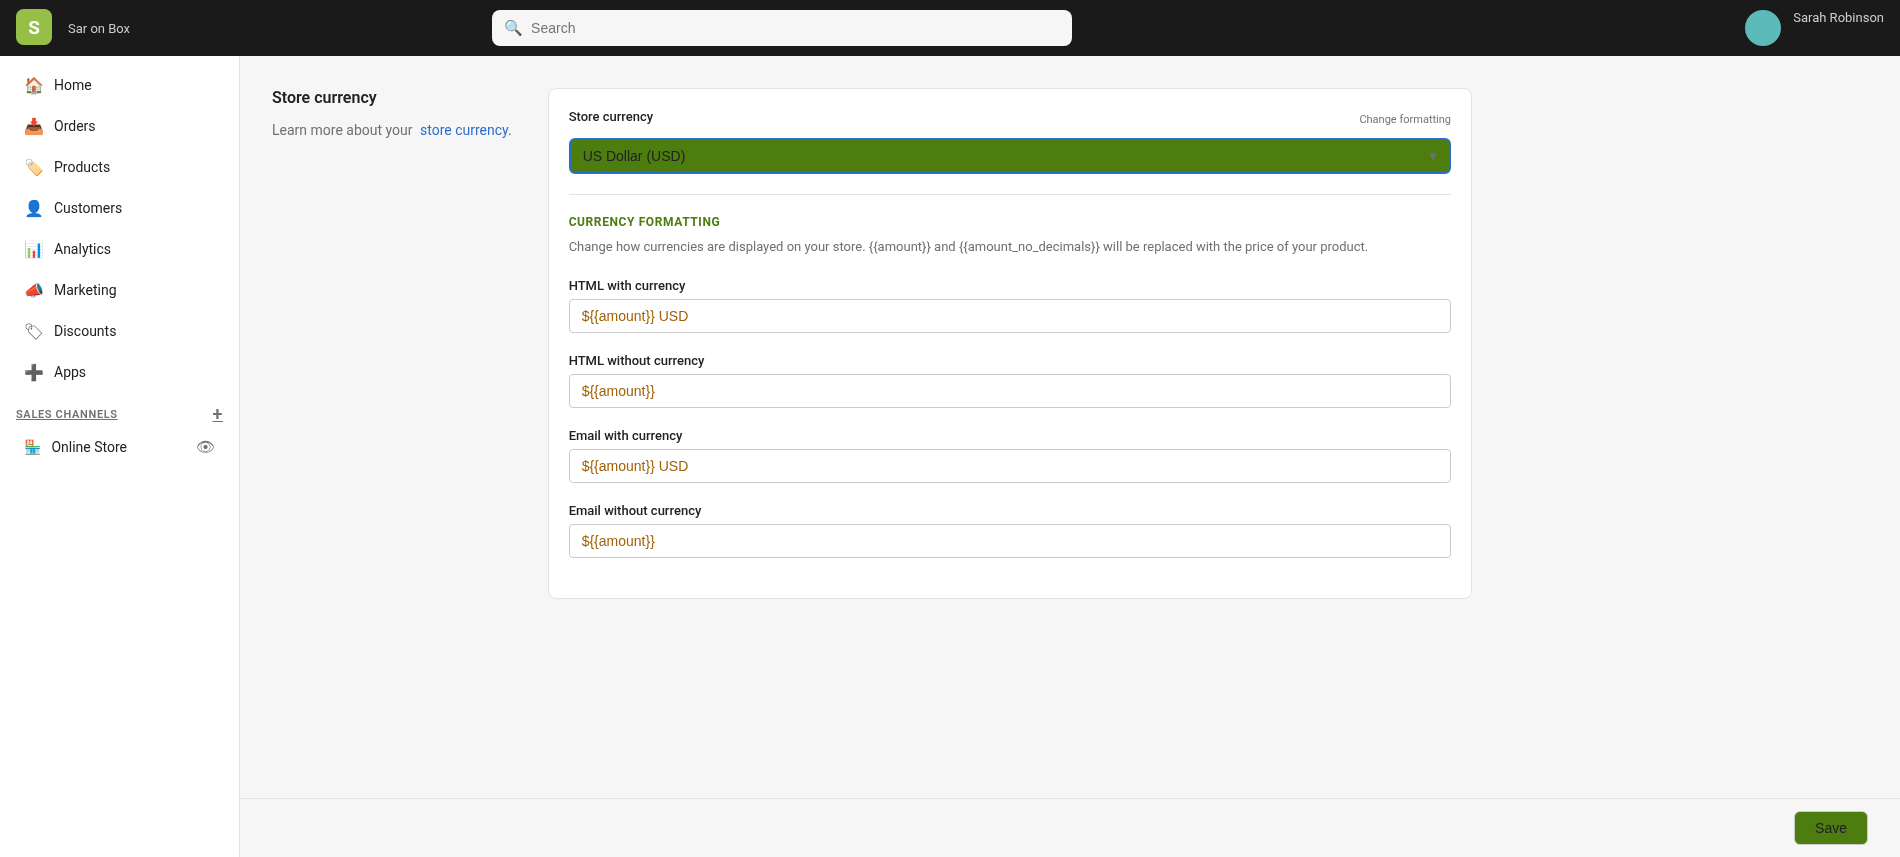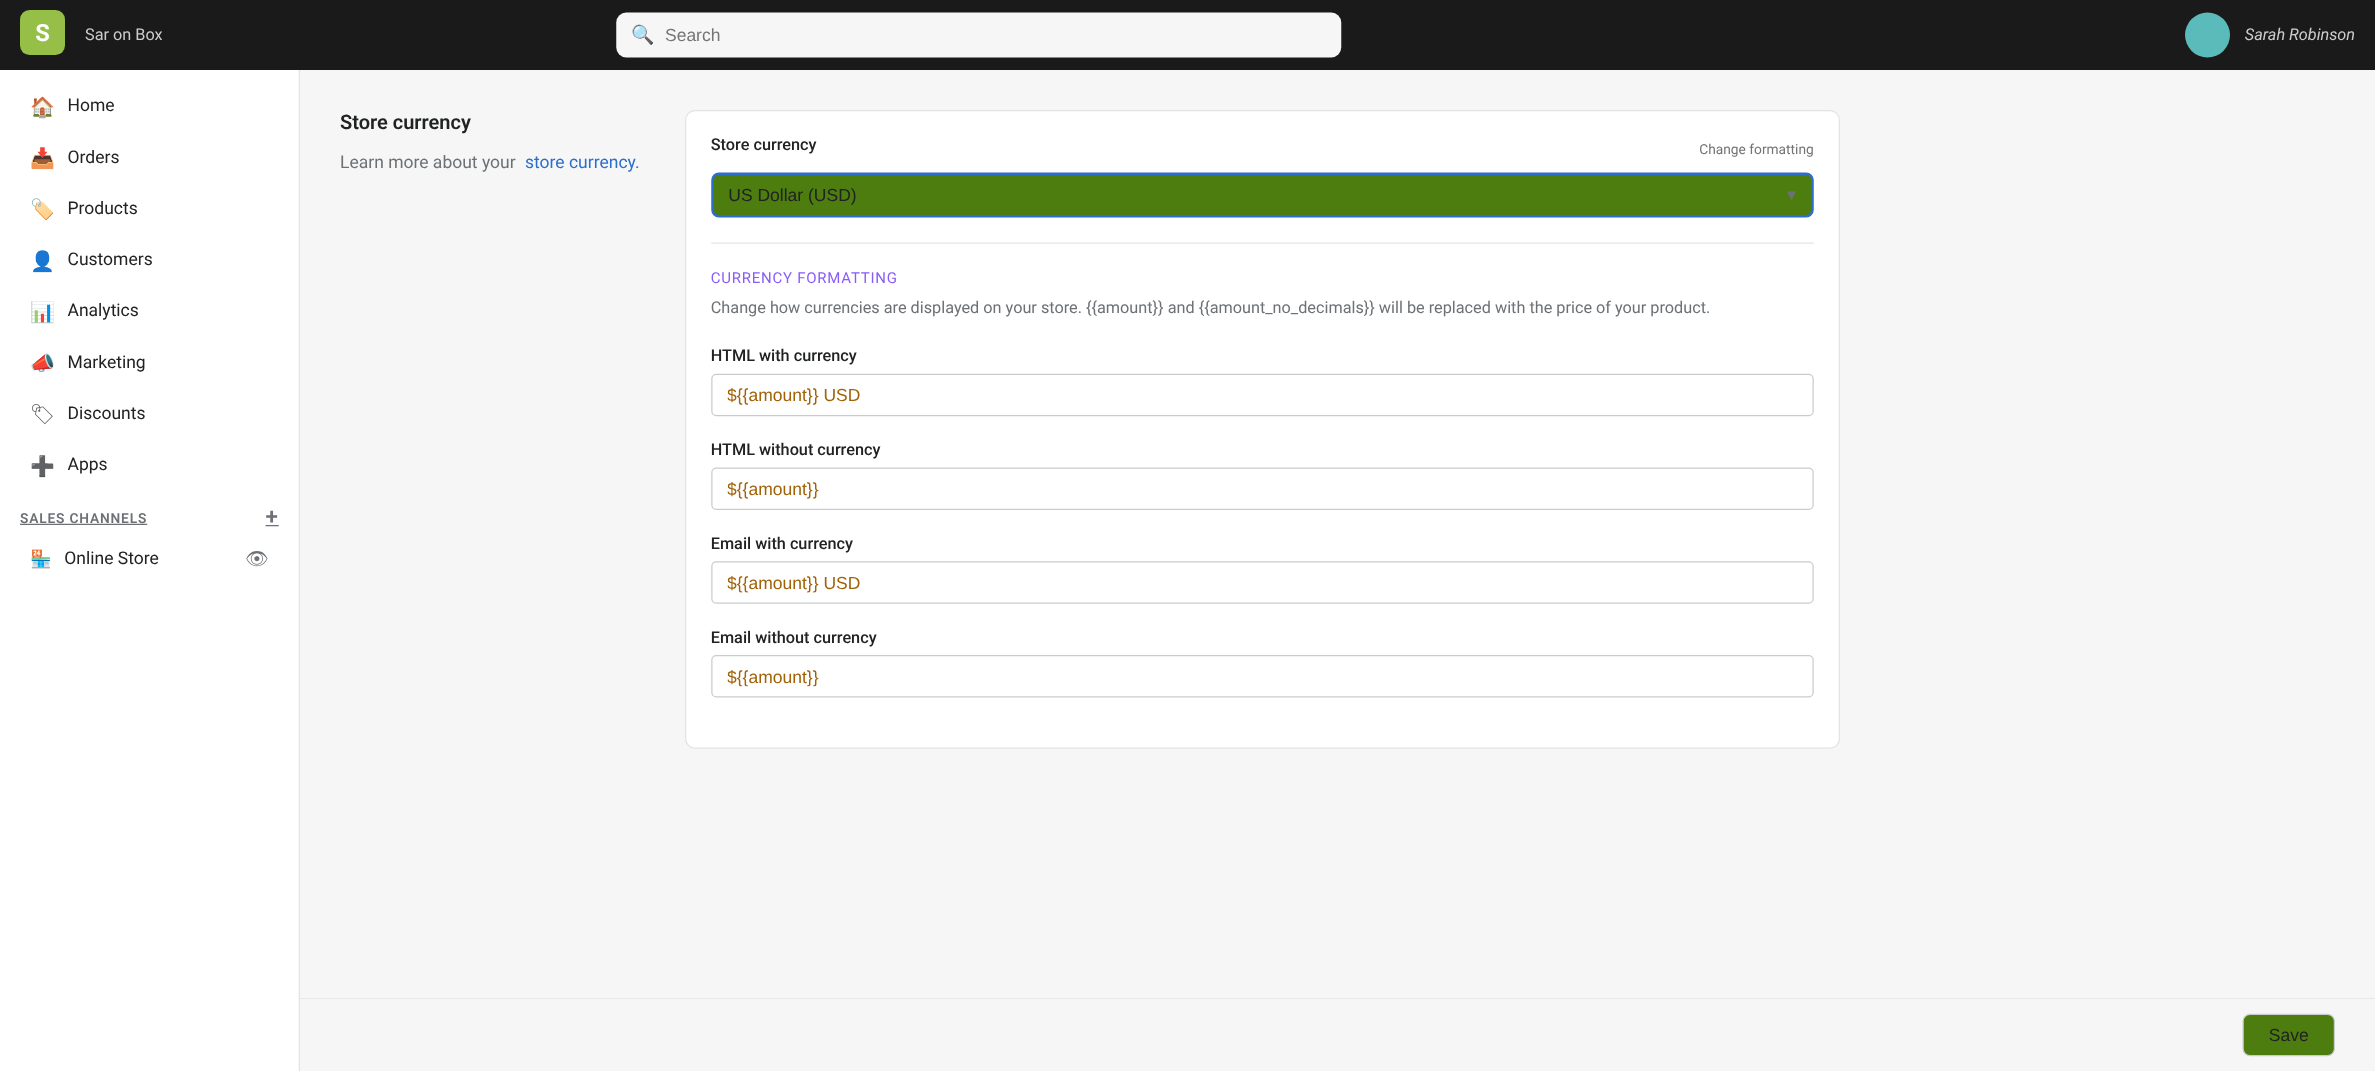--- a/index.html
+++ b/index.html
@@ -19,21 +19,21 @@
     }
     .search-bar {
       flex: 1; max-width: 580px; margin: 0 auto;
       display: flex; align-items: center;
       background: #f6f6f7; border-radius: 8px; padding: 0 12px; height: 36px; gap: 8px;
     }
     .search-bar input {
       border: none; background: transparent; outline: none; font-size: 14px; width: 100%; color: #701a75;
     }
     .search-icon-char { color: #888; font-size: 15px; }
-    .topnav-right { margin-left: auto; display: flex; align-items: center; gap: 12px; font-style: italic; }
+    .topnav-right { margin-left: auto; display: flex; gap: 12px; }
     .avatar { width: 36px; height: 36px; border-radius: 50%; background: #5bbbba; flex-shrink: 0; }
     .admin-name { color: #ccc; font-size: 13px; }
 
     
     .layout { display: flex; margin-top: 56px; min-height: calc(100vh - 56px); }
 
     
     .sidebar {
       width: 240px; background: #fff; border-right: 1px solid #e1e3e5;
       flex-shrink: 0; padding: 8px 0; position: fixed; top: 56px; bottom: 0; overflow-y: auto;
@@ -83,21 +83,21 @@
       border: 2px solid #2c6ecb; border-radius: 6px; appearance: none;
       background: #4d7c0f; color: #202223; cursor: pointer; outline: none;
     }
     .select-arrow {
       position: absolute; right: 12px; top: 50%; transform: translateY(-50%);
       color: #6d7175; pointer-events: none; font-size: 12px;
     }
 
     .divider { border: none; border-top: 1px solid #e1e3e5; margin: 20px 0; }
 
-    .section-title { font-size: 12px; font-weight: 400; letter-spacing: 0.05em; color: #8b5cf6; margin-bottom: 8px; }
+    .section-title { font-size: 12px; font-weight: 700; letter-spacing: 0.05em; color: #4d7c0f; margin-bottom: 8px; }
     .section-desc { font-size: 13px; color: #6d7175; line-height: 1.6; margin-bottom: 20px; }
 
     .field-input {
       width: 100%; padding: 8px 12px; font-size: 14px;
       border: 1px solid #c9cccf; border-radius: 4px; background: #fff;
       color: #a16207; outline: none;
     }
 
     .footer-bar {
       position: fixed; bottom: 0; left: 240px; right: 0;

